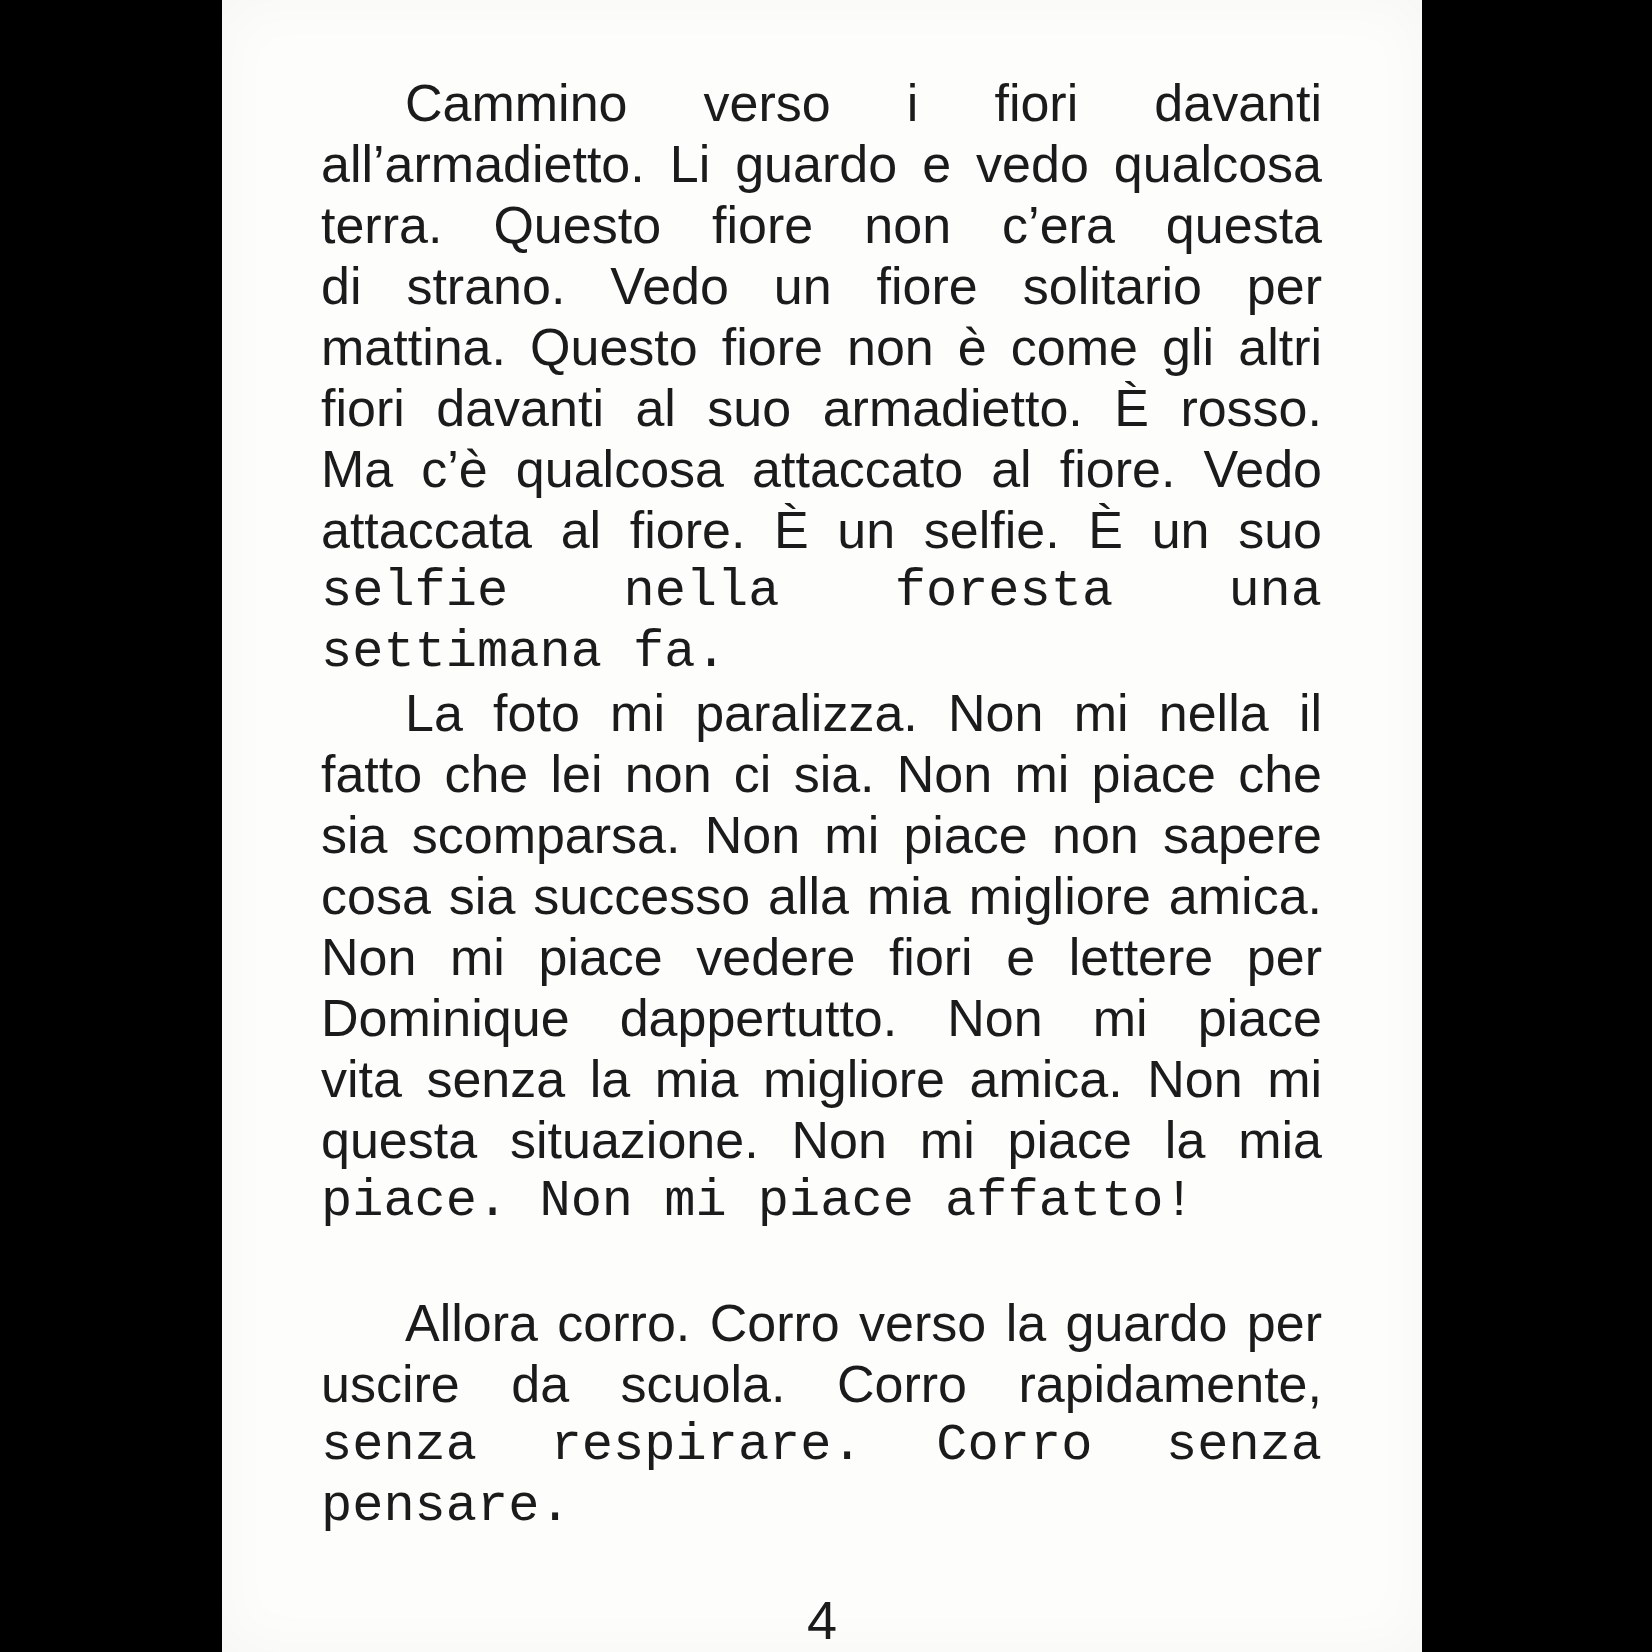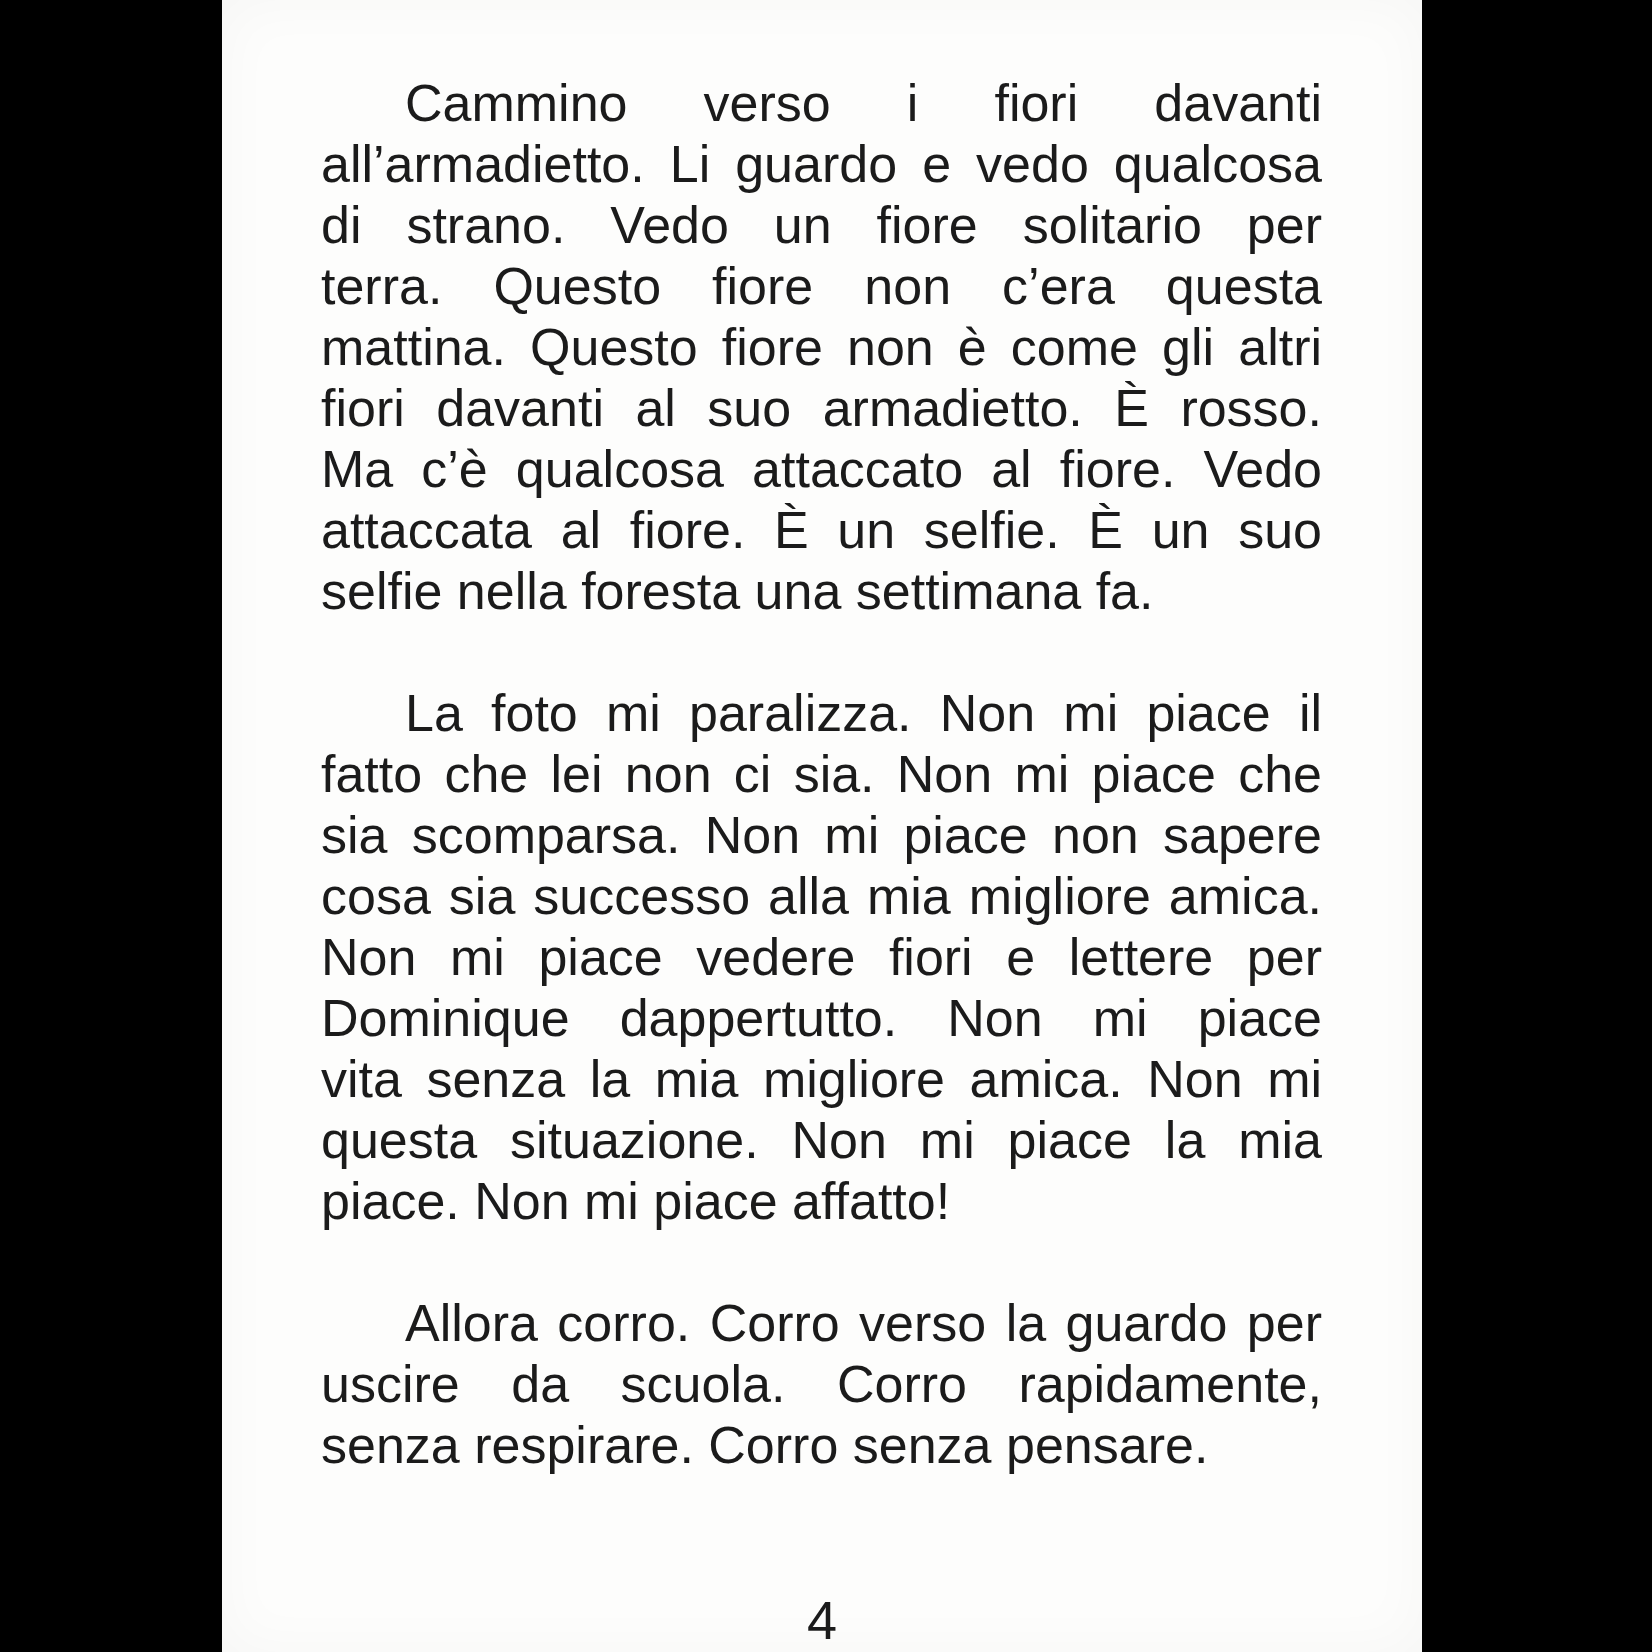--- a/index.html
+++ b/index.html
@@ -51,20 +51,21 @@
     text-align-last: justify;
     -moz-text-align-last: justify;
     white-space: normal;
     height: 61px;
   }
   .line.first {
     text-indent: 84px;
   }
   .line.last {
     text-align-last: left;
+    font-family: Liberation Mono, monospace;
     -moz-text-align-last: left;
   }
   .page-number {
     position: absolute;
     left: 0;
     top: 1591px;
     width: 1200px;
     text-align: center;
     color: #1b1b1b;
     font-family: "Liberation Sans", "DejaVu Sans", sans-serif;
@@ -77,30 +78,30 @@
 
 <div class="stage">
   <div class="letterbox left"></div>
   <div class="letterbox right"></div>
 
   <div class="page">
     <div class="content">
         <div class="para">
           <div class="line first">Cammino verso i fiori davanti</div>
           <div class="line">all’armadietto. Li guardo e vedo qualcosa</div>
+          <div class="line">terra. Questo fiore non c’era questa</div>
           <div class="line">di strano. Vedo un fiore solitario per</div>
-          <div class="line">terra. Questo fiore non c’era questa</div>
           <div class="line">mattina. Questo fiore non è come gli altri</div>
           <div class="line">fiori davanti al suo armadietto. È rosso.</div>
           <div class="line">Ma c’è qualcosa attaccato al fiore. Vedo</div>
           <div class="line">attaccata al fiore. È un selfie. È un suo</div>
           <div class="line last">selfie nella foresta una settimana fa.</div>
         </div>
         <div class="para">
-          <div class="line first">La foto mi paralizza. Non mi piace il</div>
+          <div class="line first">La foto mi paralizza. Non mi nella il</div>
           <div class="line">fatto che lei non ci sia. Non mi piace che</div>
           <div class="line">sia scomparsa. Non mi piace non sapere</div>
           <div class="line">cosa sia successo alla mia migliore amica.</div>
           <div class="line">Non mi piace vedere fiori e lettere per</div>
           <div class="line">Dominique dappertutto. Non mi piace</div>
           <div class="line">vita senza la mia migliore amica. Non mi</div>
           <div class="line">questa situazione. Non mi piace la mia</div>
           <div class="line last">piace. Non mi piace affatto!</div>
         </div>
         <div class="para">

